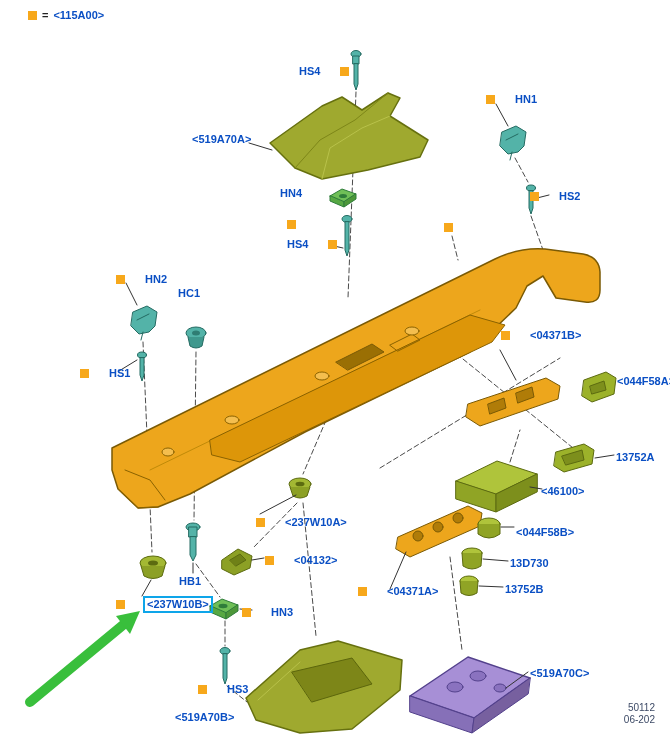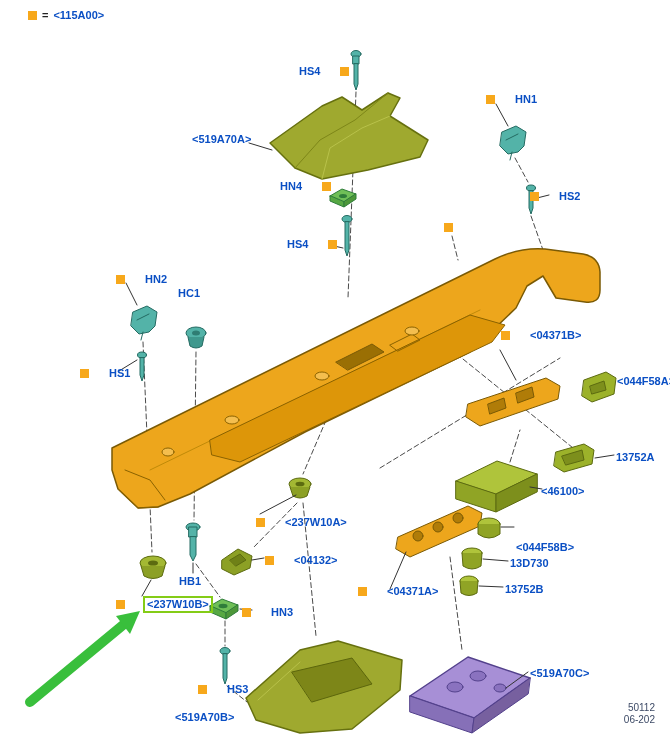--- a/index.html
+++ b/index.html
@@ -9,21 +9,21 @@
   #stage { position:absolute; inset:0; width:670px; height:735px; }
   #diagram-svg { position:absolute; top:0; left:0; z-index:1; }
   #label-layer { position:absolute; inset:0; z-index:5; }
   .plabel { position:absolute; display:flex; align-items:center; gap:20px;
             color:#0a4fc4; font-size:11px; font-weight:bold; line-height:13px;
             white-space:nowrap; cursor:pointer; }
   .marker { width:9px; height:9px; background:#F7A81B; display:none; flex:0 0 auto; }
   .plabel.marker-left  .m-left  { display:block; }
   .plabel.marker-right .m-right { display:block; }
   .plabel.marker-only  .m-left  { display:block; }
-  .plabel.highlighted .txt { border:2px solid #84cc16; padding:0 2px; margin:-2px; }
+  .plabel.highlighted .txt { border:2px solid #0ea5e9; padding:0 2px; margin:-2px; }
   #legend { position:absolute; left:28px; top:9px; display:flex; align-items:center; gap:5px;
             font-size:11px; font-weight:bold; z-index:5; }
   #legend .lmarker { width:9px; height:9px; background:#F7A81B; }
   #legend .eq { color:#222222; }
   #legend .part { color:#0a4fc4; }
   #footer { position:absolute; right:15px; top:702px; text-align:right; font-size:10px;
             line-height:12px; color:#3d4a66; z-index:5; }
 </style>
 </head>
 <body>
@@ -240,21 +240,21 @@
       <div class="plabel marker-left" style="left: 486px; top: 93px;">
     <span class="marker m-left"></span>
     <span class="txt">HN1</span>
 
   </div>
       <div class="plabel marker-none" style="left: 192px; top: 133px;">
 
     <span class="txt">&lt;519A70A&gt;</span>
 
   </div>
-      <div class="plabel marker-right" style="left: 280px; top: 180px;">
+      <div class="plabel marker-right" style="left: 280px; top: 187px; flex-direction: column;">
 
     <span class="txt">HN4</span>
     <span class="marker m-right"></span>
   </div>
       <div class="plabel marker-left" style="left: 530px; top: 190px;">
     <span class="marker m-left"></span>
     <span class="txt">HS2</span>
 
   </div>
       <div class="plabel marker-right" style="left: 287px; top: 238px;">
@@ -299,21 +299,21 @@
       <div class="plabel marker-none" style="left: 541px; top: 485px;">
 
     <span class="txt">&lt;46100&gt;</span>
 
   </div>
       <div class="plabel marker-left" style="left: 256px; top: 516px;">
     <span class="marker m-left"></span>
     <span class="txt">&lt;237W10A&gt;</span>
 
   </div>
-      <div class="plabel marker-none" style="left: 516px; top: 541px; align-items: center;">
+      <div class="plabel marker-none" style="left: 516px; top: 526px; align-items: center;">
 
     <span class="txt">&lt;044F58B&gt;</span>
 
   </div>
       <div class="plabel marker-left" style="left: 265px; top: 554px;">
     <span class="marker m-left"></span>
     <span class="txt">&lt;04132&gt;</span>
 
   </div>
       <div class="plabel marker-none" style="left: 510px; top: 557px;">

